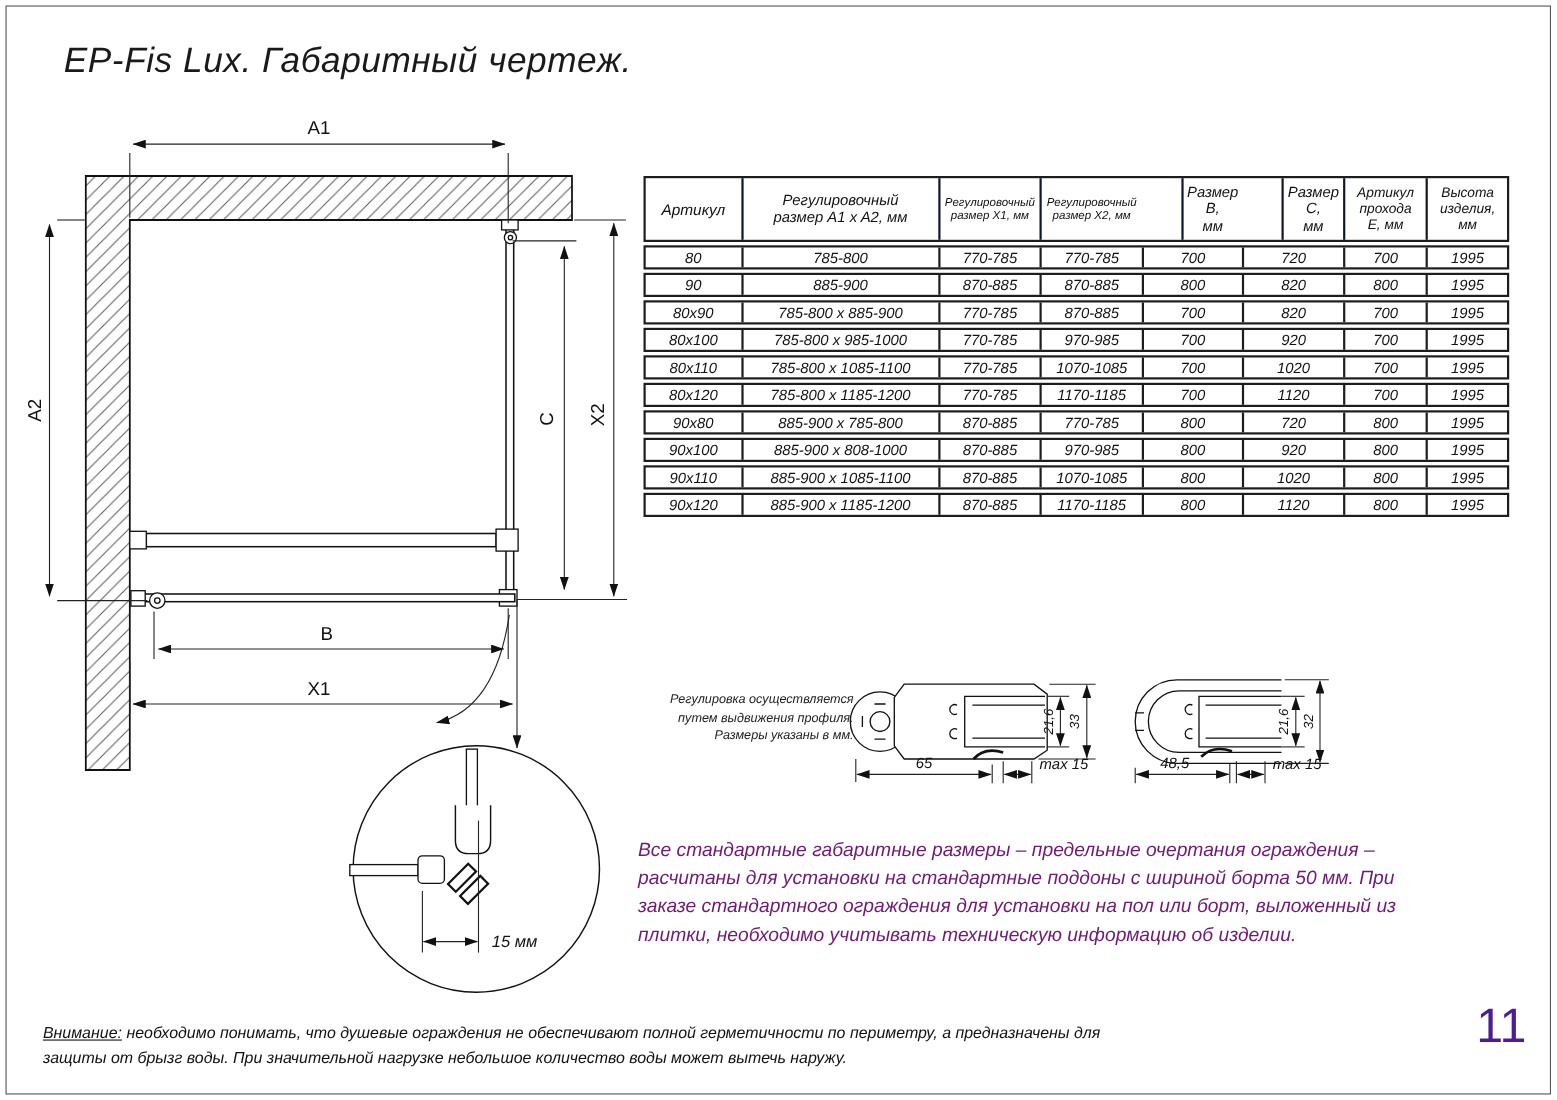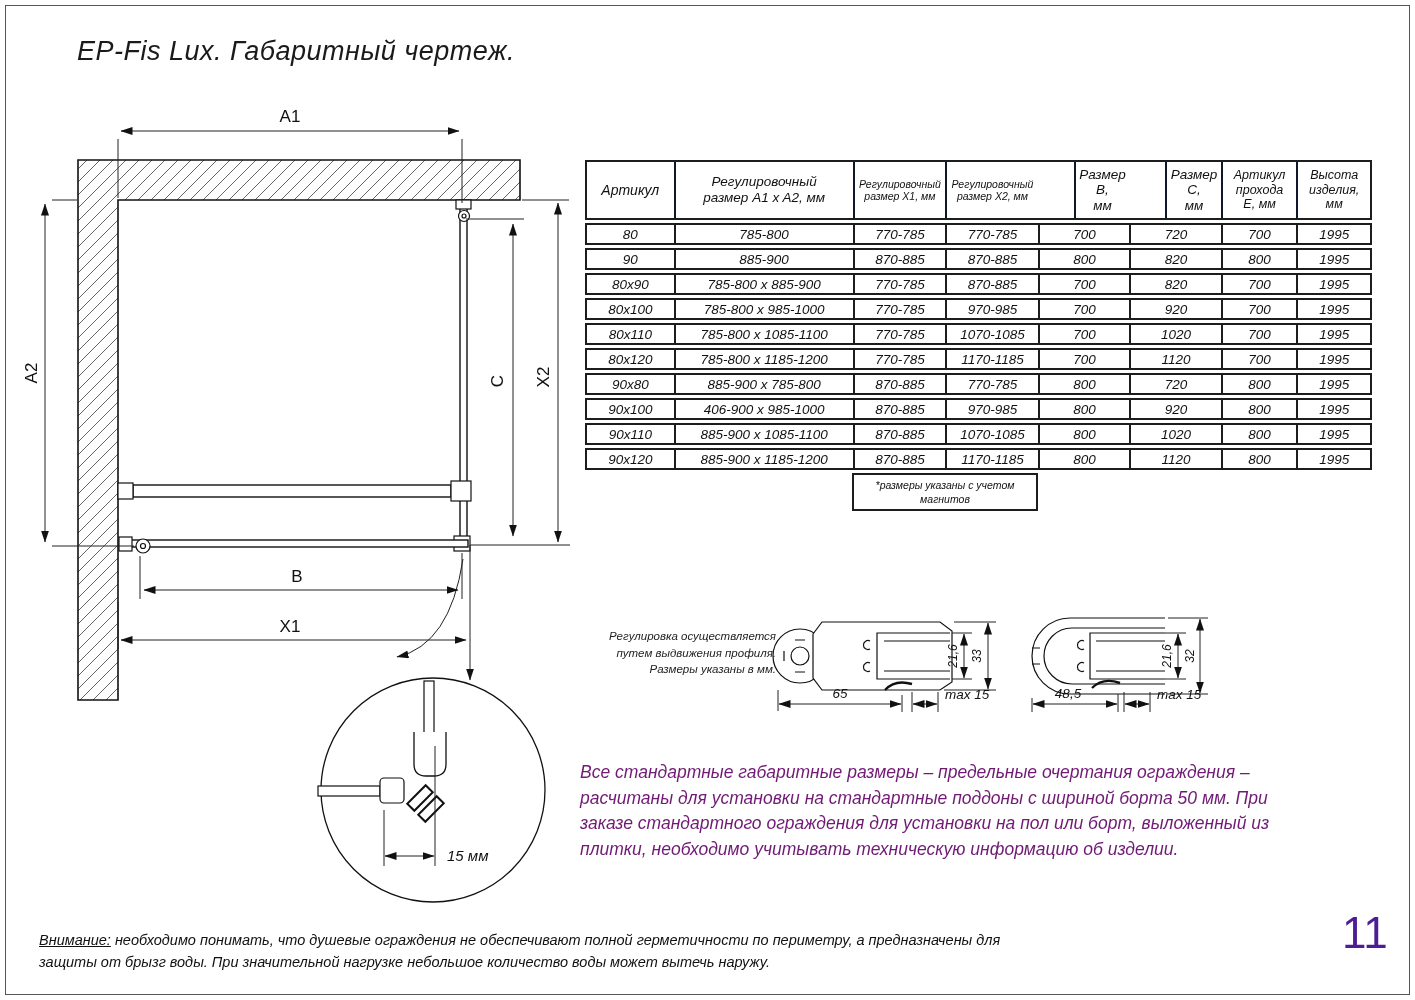--- a/index.html
+++ b/index.html
@@ -1,18 +1,18 @@
 <!DOCTYPE html>
 <html><head>
 <meta charset="utf-8">
 <style>
   html,body{margin:0;padding:0;background:#ffffff;}
   body{width:1415px;height:1000px;position:relative;font-family:"Liberation Sans",sans-serif;color:#111;overflow:hidden;}
   .page-frame{position:absolute;inset:5px;border:1px solid #555;}
-  .title{position:absolute;left:58px;top:36px;font-style:italic;font-size:27px;letter-spacing:.5px;color:#1a1a1a;margin-left:19px;}
+  .title{position:absolute;left:58px;top:36px;font-style:italic;font-size:32px;letter-spacing:.5px;color:#1a1a1a;}
   .pagenum{position:absolute;left:1342px;top:908px;font-size:44px;color:#4c1d95;}
 
   svg{position:absolute;left:0;top:0;}
   svg text{font-family:"Liberation Sans",sans-serif;fill:#111;}
   .dimlabel{font-size:17px;}
   .dimsmall{font-size:13.5px;font-style:italic;}
   .dimrot{font-size:12px;font-style:italic;}
   .detaildim{font-size:15px;font-style:italic;}
 
   
@@ -291,21 +291,21 @@
         <div class="tcell">885-900 x 785-800</div>
         <div class="tcell">870-885</div>
         <div class="tcell">770-785</div>
         <div class="tcell">800</div>
         <div class="tcell">720</div>
         <div class="tcell">800</div>
         <div class="tcell">1995</div>
       </div>
       <div class="trow grid8">
         <div class="tcell">90x100</div>
-        <div class="tcell">406-900 x 985-1000</div>
+        <div class="tcell">885-900 x 808-1000</div>
         <div class="tcell">870-885</div>
         <div class="tcell">970-985</div>
         <div class="tcell">800</div>
         <div class="tcell">920</div>
         <div class="tcell">800</div>
         <div class="tcell">1995</div>
       </div>
       <div class="trow grid8">
         <div class="tcell">90x110</div>
         <div class="tcell">885-900 x 1085-1100</div>
@@ -320,22 +320,20 @@
         <div class="tcell">90x120</div>
         <div class="tcell">885-900 x 1185-1200</div>
         <div class="tcell">870-885</div>
         <div class="tcell">1170-1185</div>
         <div class="tcell">800</div>
         <div class="tcell">1120</div>
         <div class="tcell">800</div>
         <div class="tcell">1995</div>
       </div>
     </div>
-  <div class="tfoot">*размеры указаны с учетом
-магнитов</div>
 </div>
 
 <div class="regnote">Регулировка осуществляется
 путем выдвижения профиля.
 Размеры указаны в мм.</div>
 
 <div class="para">Все стандартные габаритные размеры – предельные очертания ограждения – расчитаны для установки на стандартные поддоны с шириной борта 50 мм. При заказе стандартного ограждения для установки на пол или борт, выложенный из плитки, необходимо учитывать техническую информацию об изделии.</div>
 
 <div class="warning"><span class="wl">Внимание:</span><span> необходимо понимать, что душевые ограждения не обеспечивают полной герметичности по периметру, а предназначены для защиты от брызг воды. При значительной нагрузке небольшое количество воды может вытечь наружу.</span></div>
 

